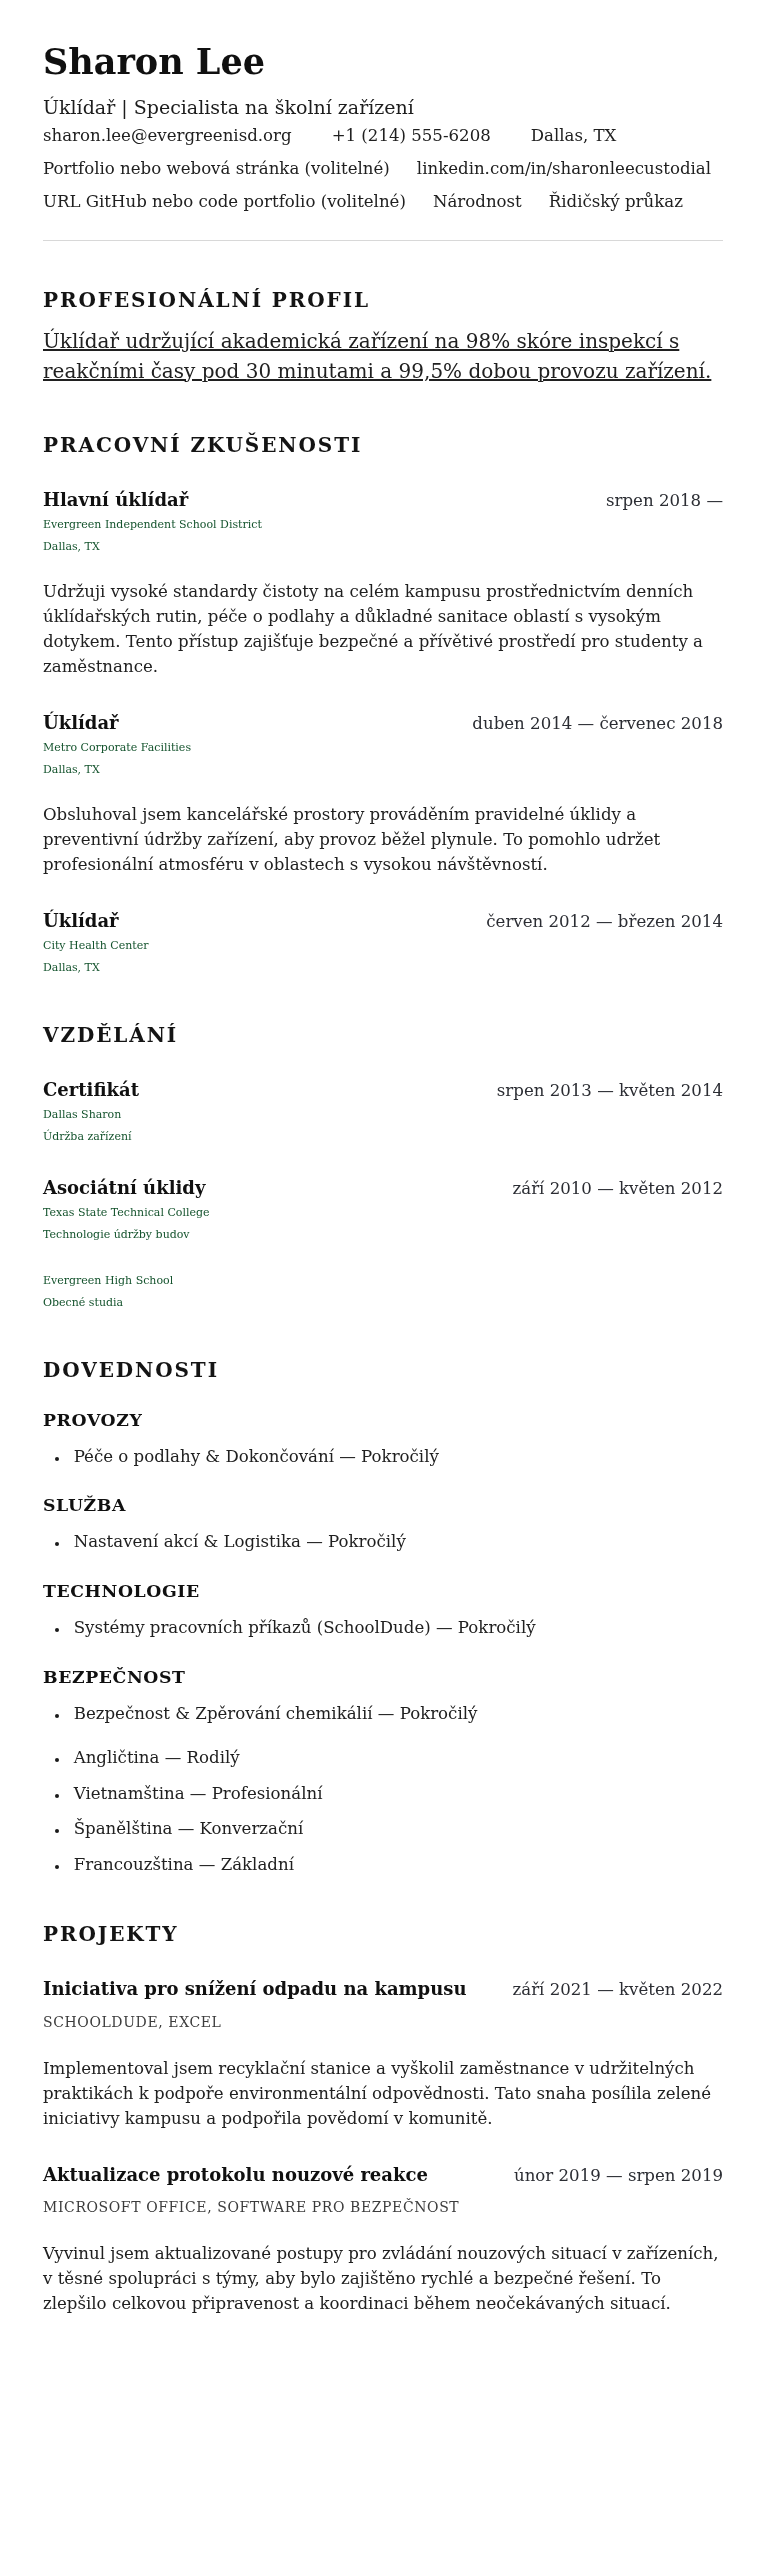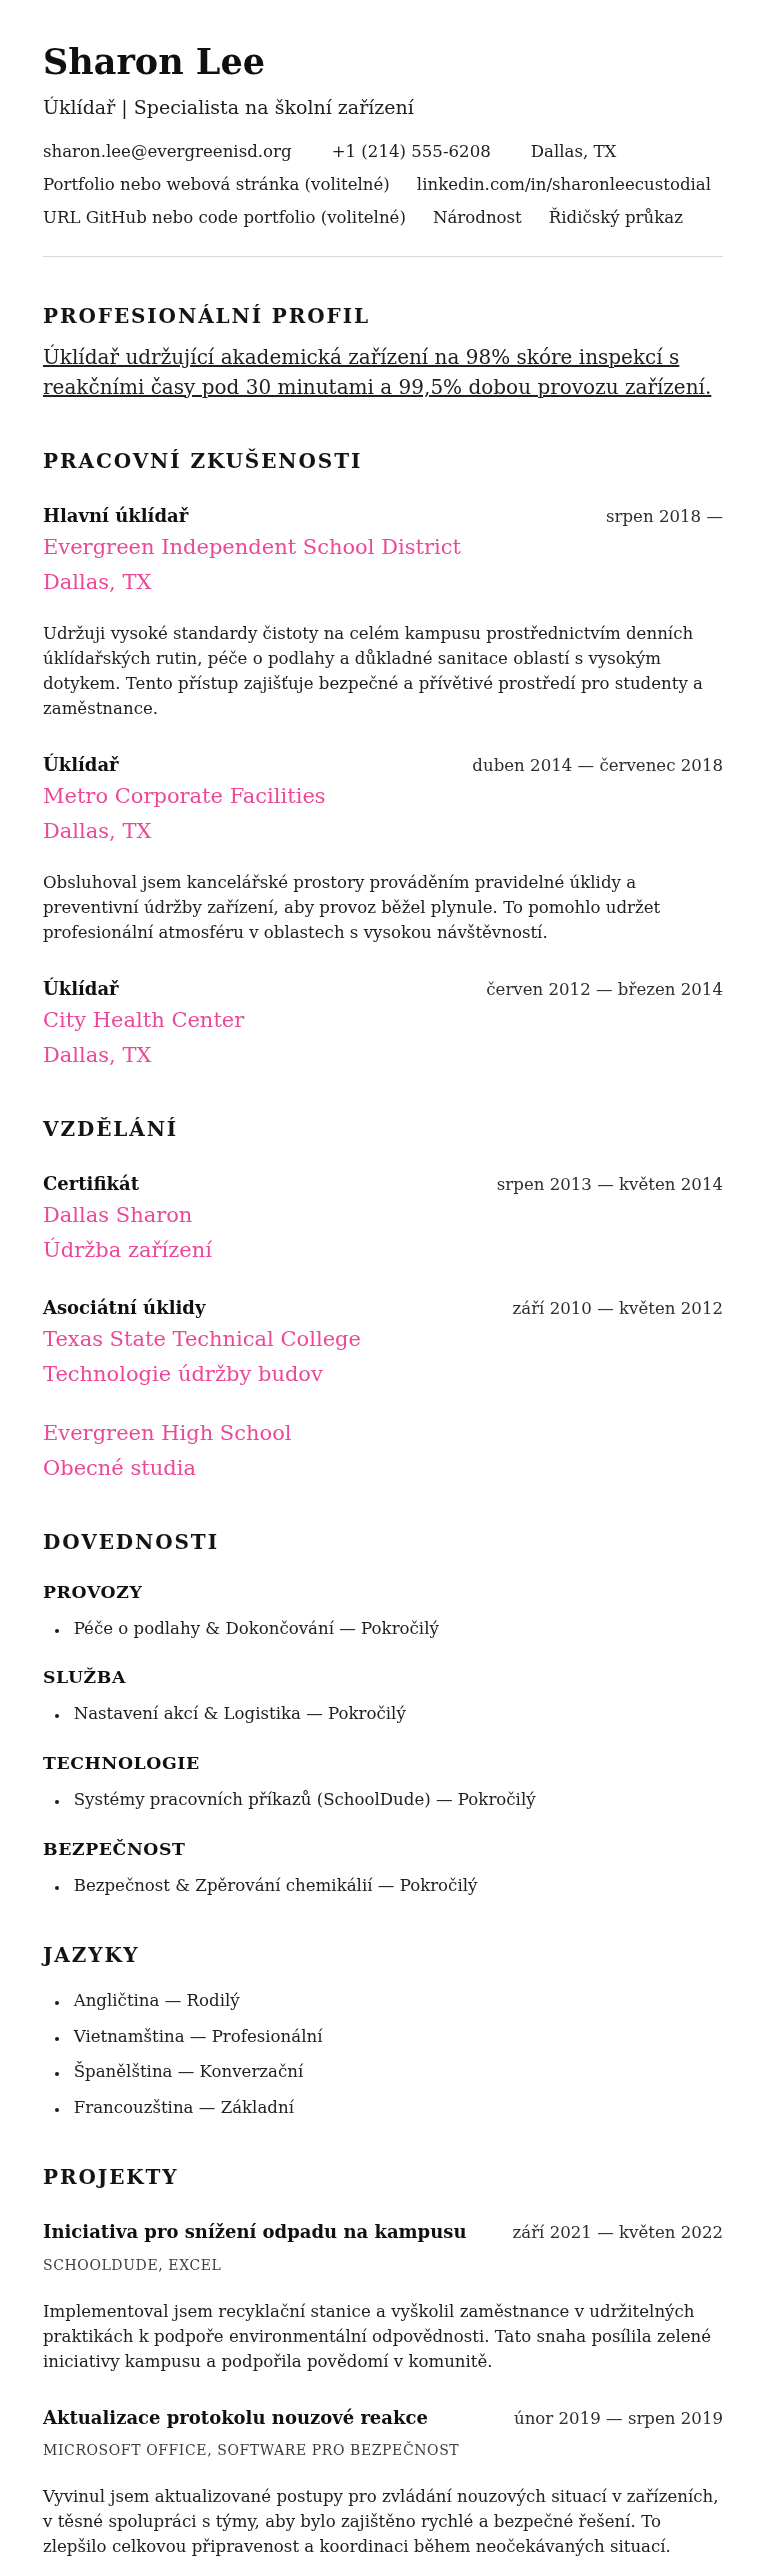--- a/index.html
+++ b/index.html
@@ -28,21 +28,21 @@
     line-height: 1.2;
   }
   .contact-row {
     display: flex;
     gap: 27px;
     font-size: 16.6px;
     color: #202020;
     margin-top: 12.8px;
     line-height: 1.2;
   }
-  .contact-row.first { margin-top: 24px; gap: 40px; }
+  .contact-row.first { margin-top: 8px; gap: 40px; }
   .divider {
     border: none;
     border-top: 1.3px solid #d8d8d8;
     margin: 28px 0 0 0;
   }
 
   
   .sec-h {
     font-size: 20px;
     font-weight: bold;
@@ -73,22 +73,22 @@
     color: #101010;
     line-height: 1.2;
   }
   .entry-date {
     font-size: 16.6px;
     color: #2b2d33;
     white-space: nowrap;
     line-height: 1.2;
   }
   .entry-sub {
-    font-size: 21px;
-    color: #ec4899;
+    font-size: 11px;
+    color: #14532d;
     margin-top: 7.7px;
     line-height: 1.3;
   }
   .entry-desc {
     font-size: 16.6px;
     line-height: 1.5;
     color: #202020;
     margin-top: 25.6px;
   }
   .tags {
@@ -221,21 +221,20 @@
   <div class="skill-cat">TECHNOLOGIE</div>
   <ul class="bullets">
     <li>Systémy pracovních příkazů (SchoolDude) — Pokročilý</li>
   </ul>
 
   <div class="skill-cat">BEZPEČNOST</div>
   <ul class="bullets">
     <li>Bezpečnost &amp; Zpěrování chemikálií — Pokročilý</li>
   </ul>
 
-  <div class="sec-h">JAZYKY</div>
   <ul class="bullets" style="margin-top:23px;">
     <li>Angličtina — Rodilý</li>
     <li>Vietnamština — Profesionální</li>
     <li>Španělština — Konverzační</li>
     <li>Francouzština — Základní</li>
   </ul>
 
   <div class="sec-h">PROJEKTY</div>
 
   <div class="entry">

